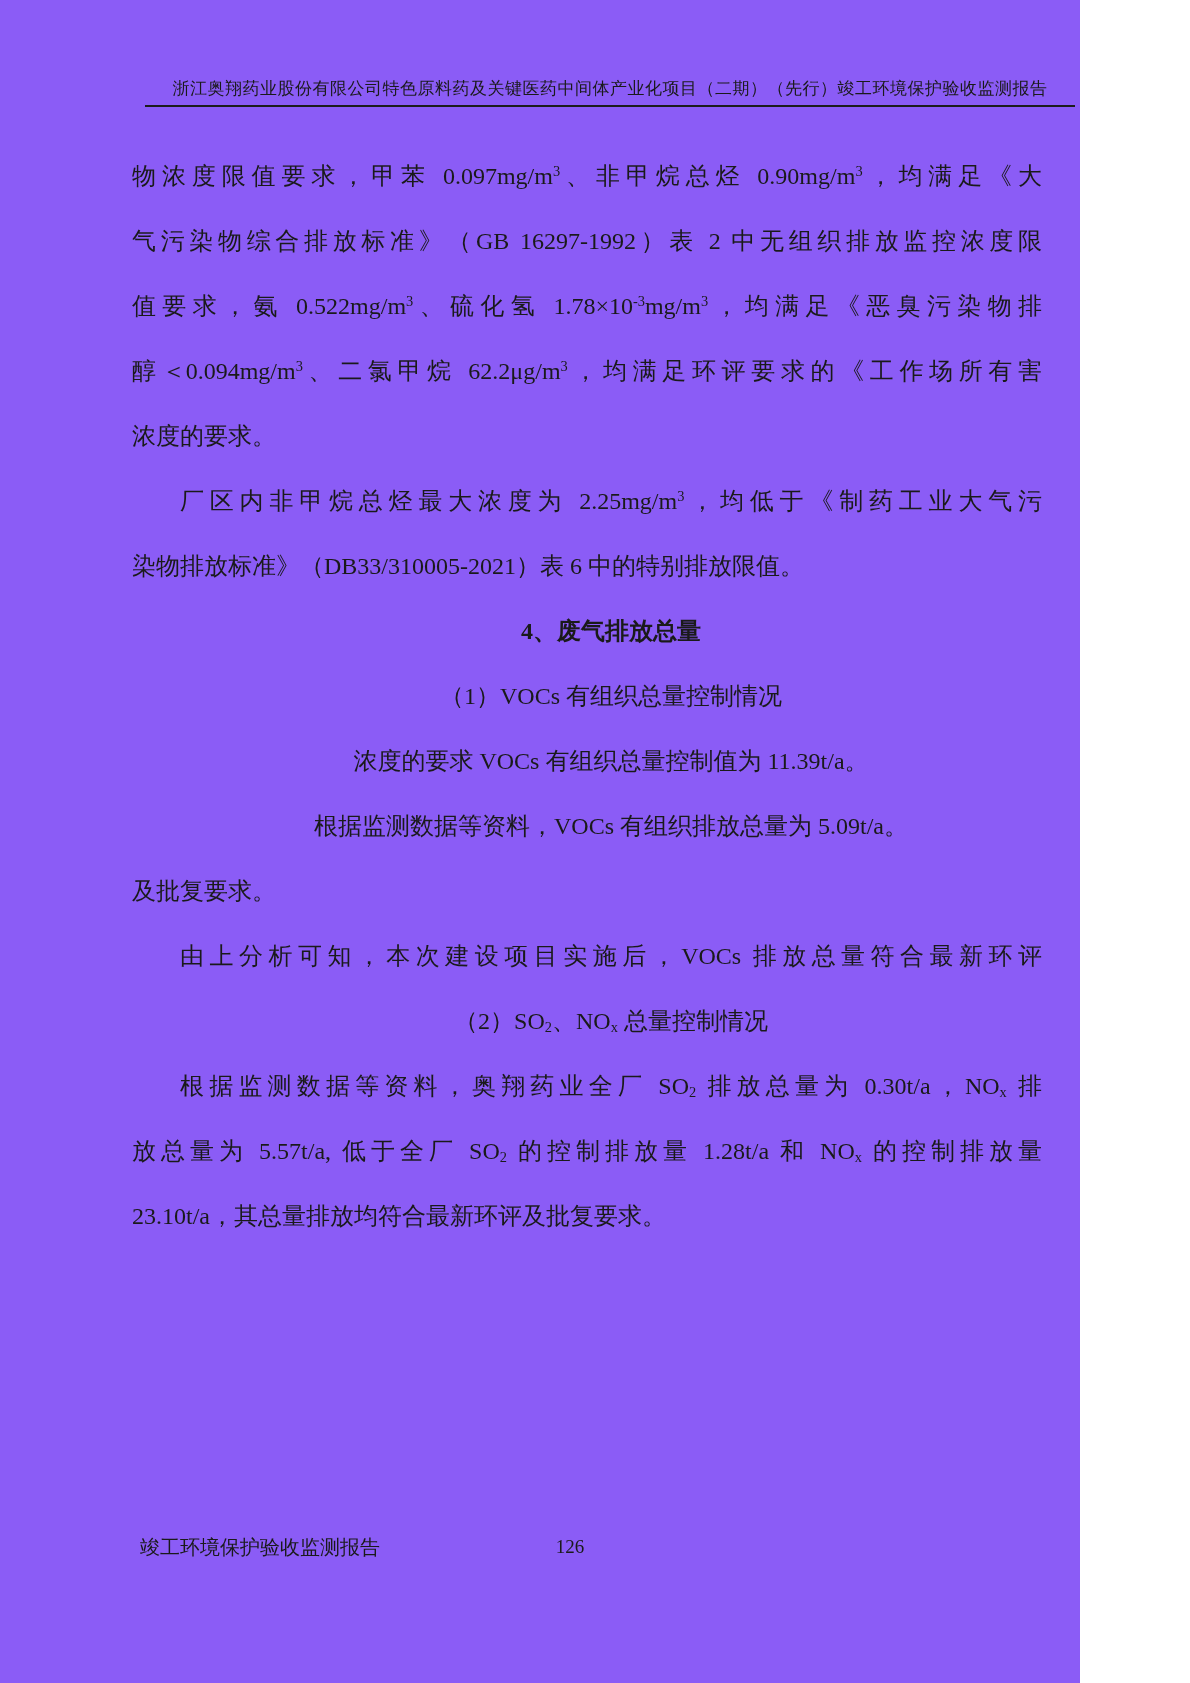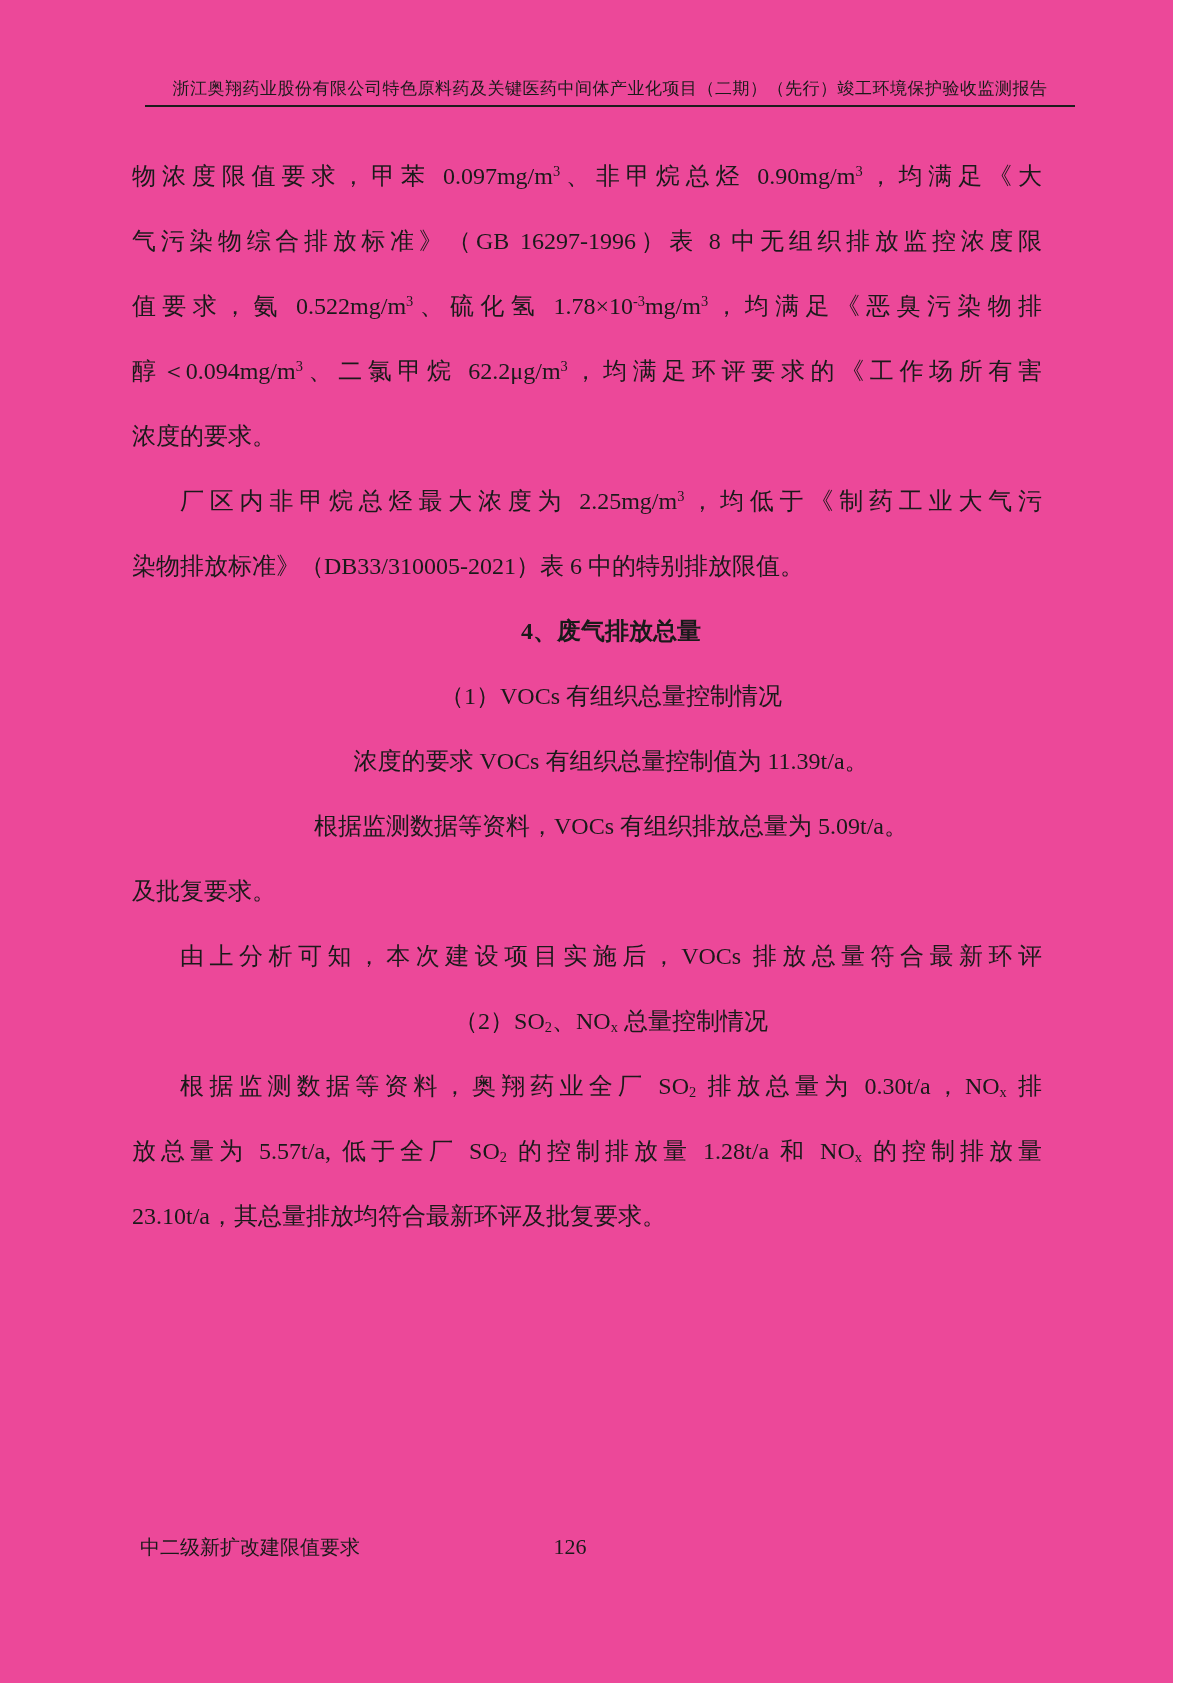--- a/index.html
+++ b/index.html
@@ -2,23 +2,23 @@
 <html><head>
 <meta charset="utf-8">
 <style>
   html, body {
     margin: 0;
     padding: 0;
     background: #ffffff;
   }
   .page {
     position: relative;
-    width: 1173px;
+    width: 1080px;
     height: 1683px;
-    background: #ec4899;
+    background: #8b5cf6;
     overflow: hidden;
     font-family: "Liberation Serif", "DejaVu Serif", serif;
     color: #1a1a1a;
   }
   .header {
     position: absolute;
     left: 145px;
     width: 930px;
     top: 78px;
     text-align: center;
@@ -71,48 +71,48 @@
   }
   .footer-org {
     position: absolute;
     left: 0;
     font-size: 20px;
   }
   .footer-page {
     position: absolute;
     left: calc(50% - 25px);
     transform: translateX(-50%);
-    font-size: 22px;
+    font-size: 19px;
   }
 </style>
 </head>
 <body>
 
 <div class="page">
   <div class="header">
     <span>浙江奥翔药业股份有限公司特色原料药及关键医药中间体产业化项目（二期）（先行）竣工环境保护验收监测报告</span>
   </div>
 
   <div class="doc-body">
       <div class="line fill">物浓度限值要求，甲苯 0.097mg/m<sup>3</sup>、非甲烷总烃 0.90mg/m<sup>3</sup>，均满足《大</div>
-      <div class="line fill">气污染物综合排放标准》（GB 16297-1996）表 8 中无组织排放监控浓度限</div>
+      <div class="line fill">气污染物综合排放标准》（GB 16297-1992）表 2 中无组织排放监控浓度限</div>
       <div class="line fill">值要求，氨 0.522mg/m<sup>3</sup>、硫化氢 1.78×10<sup>-3</sup>mg/m<sup>3</sup>，均满足《恶臭污染物排</div>
       <div class="line fill">醇＜0.094mg/m<sup>3</sup>、二氯甲烷 62.2μg/m<sup>3</sup>，均满足环评要求的《工作场所有害</div>
       <div class="line">浓度的要求。</div>
       <div class="line indent fill">厂区内非甲烷总烃最大浓度为 2.25mg/m<sup>3</sup>，均低于《制药工业大气污</div>
       <div class="line">染物排放标准》（DB33/310005-2021）表 6 中的特别排放限值。</div>
       <div class="line indent heading">4、废气排放总量</div>
       <div class="line indent">（1）VOCs 有组织总量控制情况</div>
       <div class="line indent">浓度的要求 VOCs 有组织总量控制值为 11.39t/a。</div>
       <div class="line indent">根据监测数据等资料，VOCs 有组织排放总量为 5.09t/a。</div>
       <div class="line">及批复要求。</div>
       <div class="line indent fill">由上分析可知，本次建设项目实施后，VOCs 排放总量符合最新环评</div>
       <div class="line indent">（2）SO<sub>2</sub>、NO<sub>x</sub> 总量控制情况</div>
       <div class="line indent fill">根据监测数据等资料，奥翔药业全厂 SO<sub>2</sub> 排放总量为 0.30t/a，NO<sub>x</sub> 排</div>
       <div class="line fill">放总量为 5.57t/a, 低于全厂 SO<sub>2</sub> 的控制排放量 1.28t/a 和 NO<sub>x</sub> 的控制排放量</div>
       <div class="line">23.10t/a，其总量排放均符合最新环评及批复要求。</div>
     </div>
 
   <div class="footer">
-    <span class="footer-org">中二级新扩改建限值要求</span>
+    <span class="footer-org">竣工环境保护验收监测报告</span>
     <span class="footer-page">126</span>
   </div>
 </div>
 
 </body></html>

